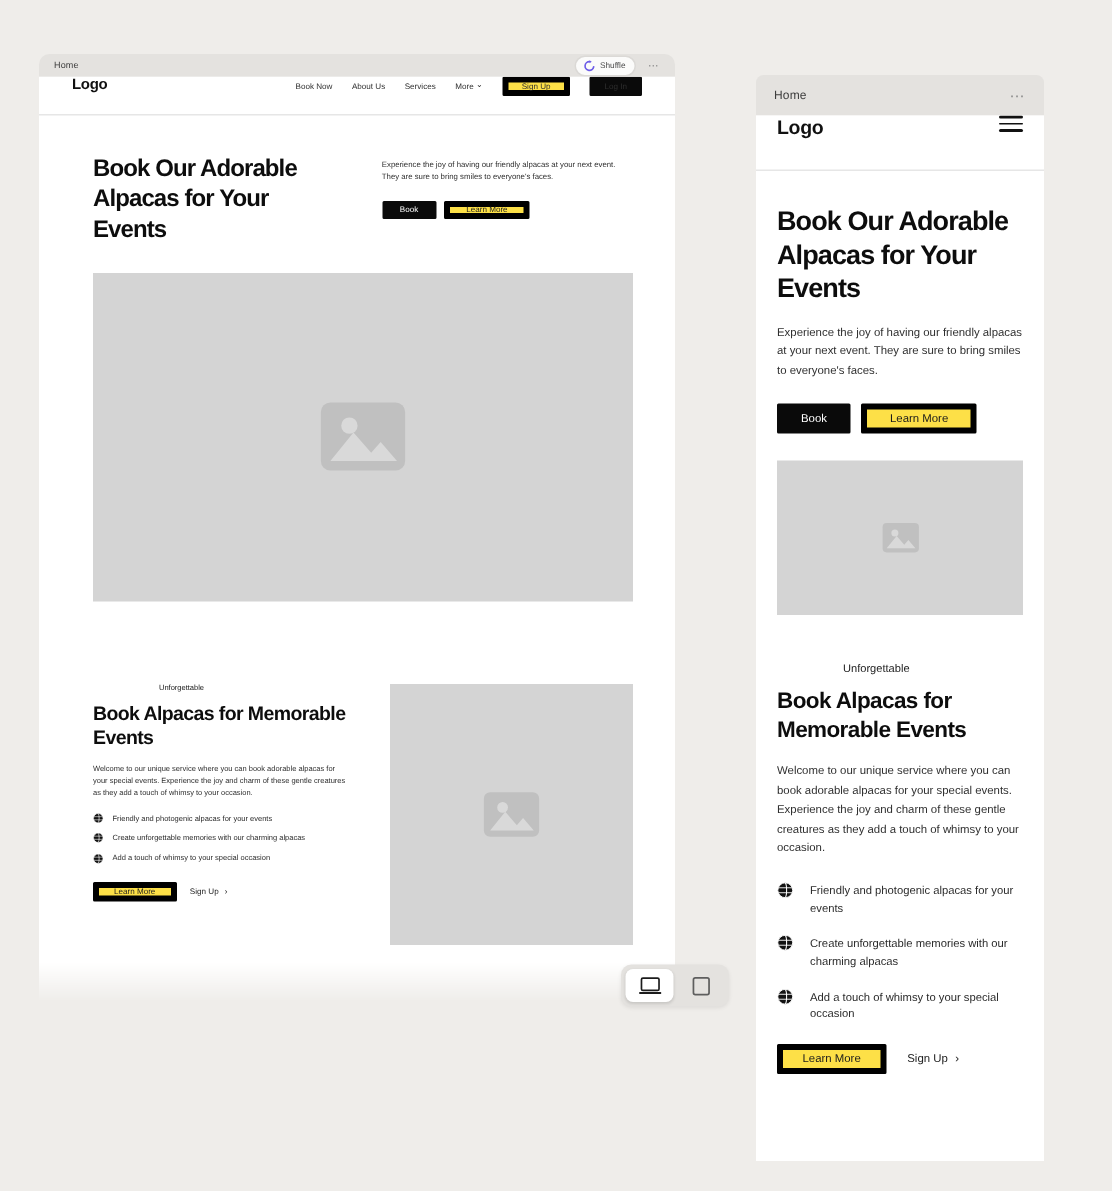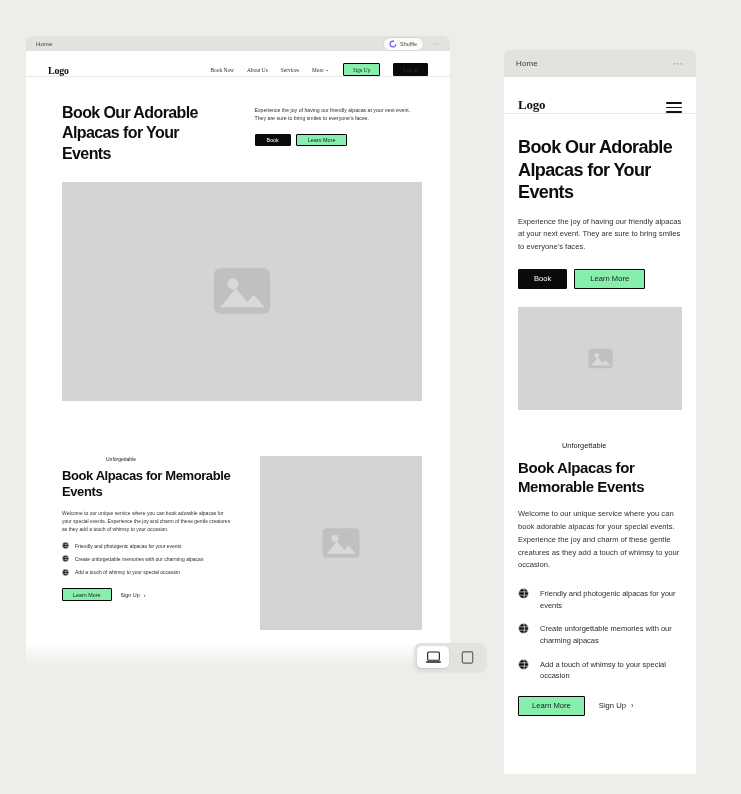--- a/index.html
+++ b/index.html
@@ -27,34 +27,33 @@
     border-radius: 9px; padding: 2px 6px 2px 5px;
     color: #4a4a4a;
   }
   .shuffle-ico { width: 8px; height: 8px; display:block; }
   .dots { color: #8a8a8a; letter-spacing: 1px; padding-left: 8px; }
 
   .viewport { background: #fff; overflow: hidden; position: relative; }
 
   
   .site-header {
-    display: flex; align-items: flex-end;
+    display: flex; align-items: flex-start;
     border-bottom: 1px solid #e6e6e6;
     background: #fff;
-    font-family: Liberation Serif, serif;
   }
   .logo { font-weight: bold; color: #111; letter-spacing: -.2px; }
   .nav { display: flex; align-items: center; margin-left: auto; }
   .nav a { color: #2e2e2e; text-decoration: none; white-space: nowrap; }
   .chev { display:inline-block; transform: translateY(-1px); }
   .btn {
     display: inline-flex; align-items: center; justify-content: center;
     white-space: nowrap; text-decoration: none;
   }
-  .btn-outline { background: #86efac; border: 1px solid #000000; color: #1b1b1b; }
+  .btn-outline { background: #fde047; border: 4px solid #000000; color: #1b1b1b; }
   .btn-dark { background: #0a0a0a; border: 1px solid #0a0a0a; color: #fff; }
 
   .hamburger { display: flex; flex-direction: column; gap: 3px; margin-left: auto; }
   .hamburger span { display:block; background: #111; border-radius: 1px; }
 
   
   .h1 { font-weight: bold; color: #0d0d0d; letter-spacing: -.6px; }
   .body-text { color: #2f2f2f; }
   .eyebrow { color: #202020; margin-left: 44px; }
 

